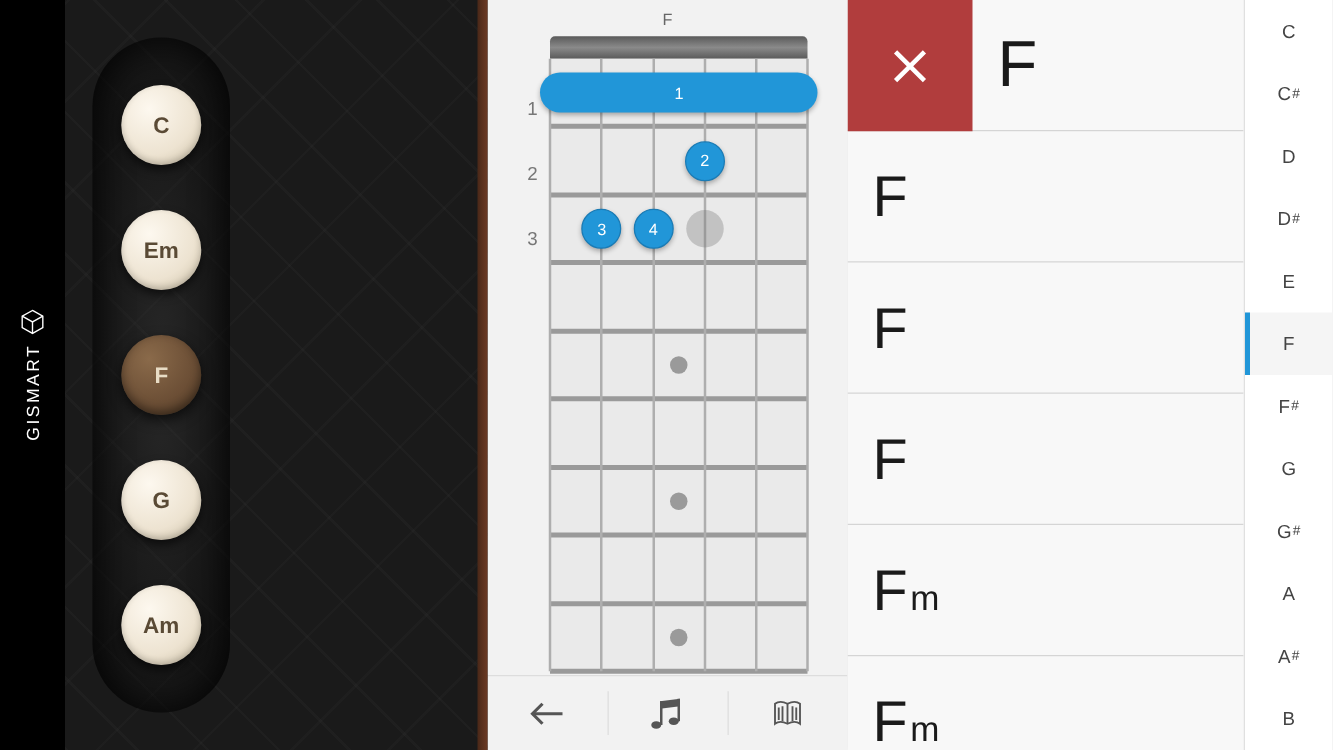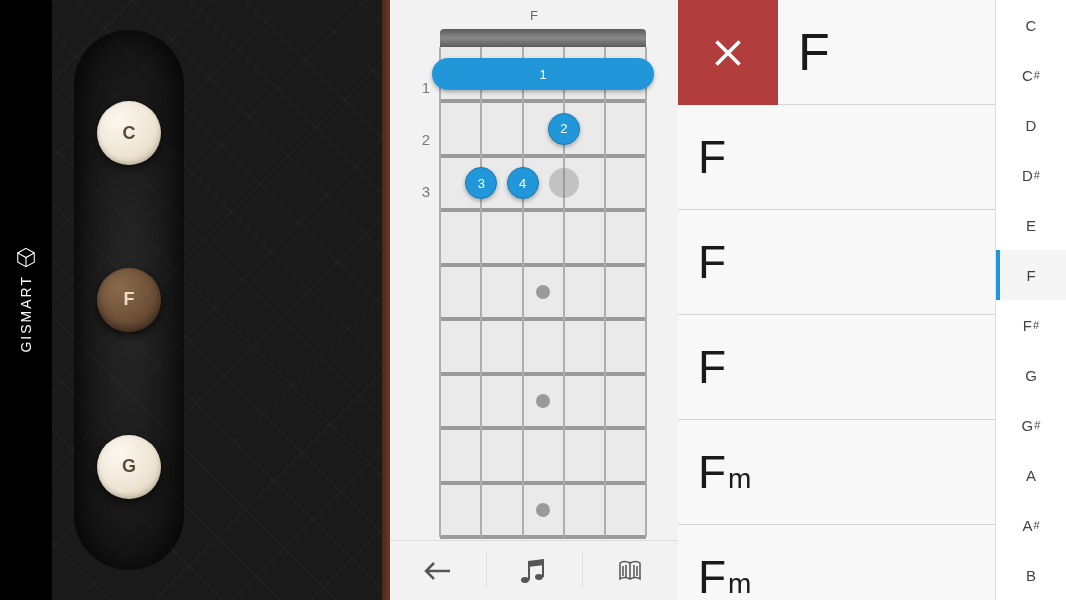--- a/index.html
+++ b/index.html
@@ -62,22 +62,24 @@
         <polygon points="12,2 21,7 21,17 12,22 3,17 3,7"></polygon>
         <polyline points="3,7 12,12 21,7"></polyline>
         <line x1="12" y1="12" x2="12" y2="22"></line>
       </svg>
   </div>
 </div>
 
 <div class="chord-panel">
   <div class="peg-holder" id="pegs">
       <div class="peg">C</div>
+      <div class="peg">Em</div>
       <div class="peg active">F</div>
       <div class="peg">G</div>
+      <div class="peg">Am</div>
     </div>
 </div>
 
 <div class="diagram-panel">
   <div class="diagram-area">
     <div class="chord-title">F</div>
     <div class="fretboard-wrap">
       <div class="fret-nums" id="fretnums">
           <div class="fret-num">1</div>
           <div class="fret-num">2</div>

